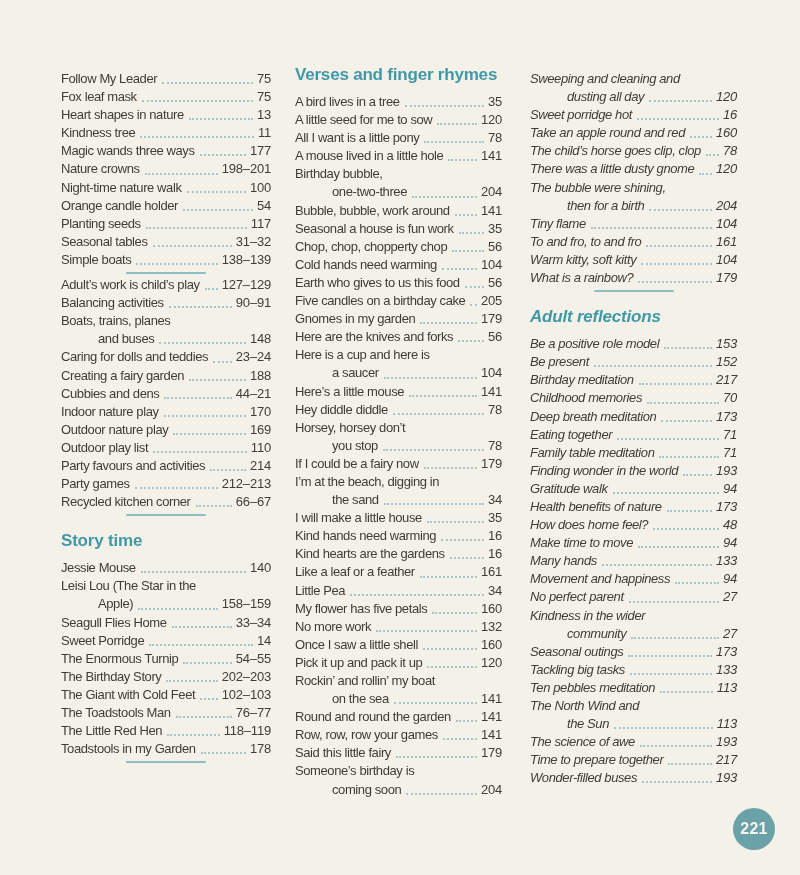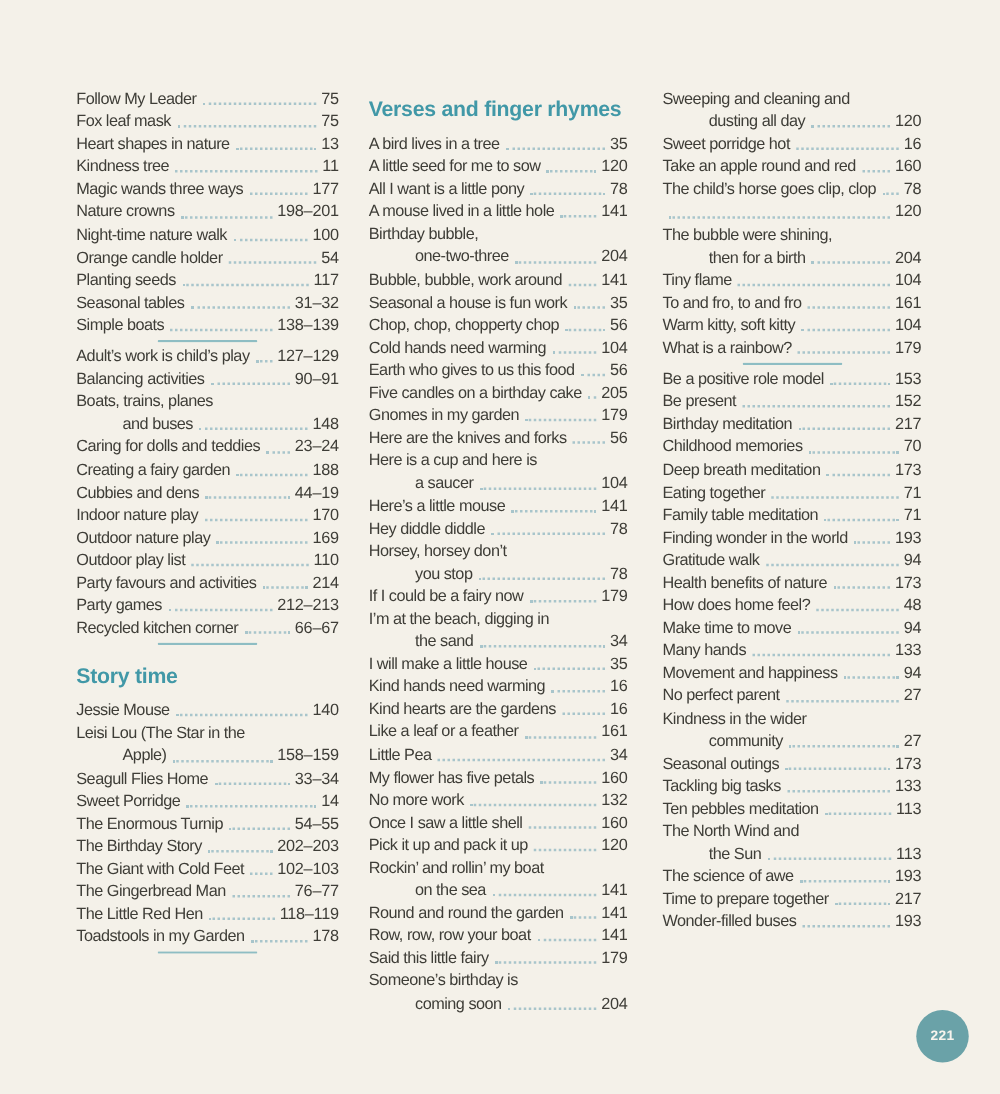--- a/index.html
+++ b/index.html
@@ -11,46 +11,46 @@
   body{
     width:800px;height:875px;background:var(--bg);
     font-family:"Liberation Sans","DejaVu Sans",sans-serif;
     color:var(--text);
   }
   .page{position:relative;width:800px;height:875px;overflow:hidden;}
   .columns{position:absolute;left:61px;top:62px;display:flex;justify-content:flex-end;}
   .col{flex:none;}
   .col-0{width:210px;margin-right:24px;padding-top:8px;}
   .col-1{width:207px;margin-right:28px;}
-  .col-2{width:207px;padding-top:8px;}
+  .col-2{width:207px;padding-top:8px;font-style:italic;}
   .row{
     display:flex;align-items:baseline;height:18.1px;line-height:18.1px;
     font-size:13px;letter-spacing:-0.4px;white-space:nowrap;
   }
   .row .lbl{flex:0 0 auto;}
   .row .dots{
     flex:1 1 0;min-width:0;height:0;align-self:flex-end;
     border-bottom:2px dotted var(--dots);margin:0 4px 4px 5px;
   }
   .row .pg{flex:none;letter-spacing:-0.2px;}
   .row.indent{padding-left:37px;}
   .heading{
     font-size:17px;font-weight:700;color:var(--heading);
     line-height:22px;margin:14px 0 7px;letter-spacing:-0.2px;
   }
-  .heading.first{margin-top:15px;}
+  .heading.first{margin-top:2px;}
   .divider{
     width:80px;height:0;border-top:2px solid var(--divider);
     margin:3px auto 2px;border-radius:2px;opacity:.85;
   }
   .badge{
     position:absolute;left:733px;top:808px;width:42px;height:42px;
     border-radius:50%;background:var(--badge-bg);color:var(--badge-fg);
     display:flex;align-items:center;justify-content:center;
-    font-size:11px;font-weight:700;letter-spacing:.3px;
+    font-size:16px;font-weight:700;letter-spacing:.3px;
   }
 </style>
 </head>
 <body>
 
 <div class="page">
   <div class="columns" id="columns">
       <div class="col col-0">
         <div class="row">
           <span class="lbl">Follow My Leader</span>
@@ -132,21 +132,21 @@
           <span class="pg">23–24</span>
         </div>
         <div class="row">
           <span class="lbl">Creating a fairy garden</span>
           <span class="dots"></span>
           <span class="pg">188</span>
         </div>
         <div class="row">
           <span class="lbl">Cubbies and dens</span>
           <span class="dots"></span>
-          <span class="pg">44–19</span>
+          <span class="pg">44–21</span>
         </div>
         <div class="row">
           <span class="lbl">Indoor nature play</span>
           <span class="dots"></span>
           <span class="pg">170</span>
         </div>
         <div class="row">
           <span class="lbl">Outdoor nature play</span>
           <span class="dots"></span>
           <span class="pg">169</span>
@@ -205,21 +205,21 @@
           <span class="lbl">The Birthday Story</span>
           <span class="dots"></span>
           <span class="pg">202–203</span>
         </div>
         <div class="row">
           <span class="lbl">The Giant with Cold Feet</span>
           <span class="dots"></span>
           <span class="pg">102–103</span>
         </div>
         <div class="row">
-          <span class="lbl">The Gingerbread Man</span>
+          <span class="lbl">The Toadstools Man</span>
           <span class="dots"></span>
           <span class="pg">76–77</span>
         </div>
         <div class="row">
           <span class="lbl">The Little Red Hen</span>
           <span class="dots"></span>
           <span class="pg">118–119</span>
         </div>
         <div class="row">
           <span class="lbl">Toadstools in my Garden</span>
@@ -389,21 +389,21 @@
           <span class="lbl">on the sea</span>
           <span class="dots"></span>
           <span class="pg">141</span>
         </div>
         <div class="row">
           <span class="lbl">Round and round the garden</span>
           <span class="dots"></span>
           <span class="pg">141</span>
         </div>
         <div class="row">
-          <span class="lbl">Row, row, row your boat</span>
+          <span class="lbl">Row, row, row your games</span>
           <span class="dots"></span>
           <span class="pg">141</span>
         </div>
         <div class="row">
           <span class="lbl">Said this little fairy</span>
           <span class="dots"></span>
           <span class="pg">179</span>
         </div>
         <div class="row">
           <span class="lbl">Someone’s birthday is</span>
@@ -432,20 +432,21 @@
           <span class="lbl">Take an apple round and red</span>
           <span class="dots"></span>
           <span class="pg">160</span>
         </div>
         <div class="row">
           <span class="lbl">The child’s horse goes clip, clop</span>
           <span class="dots"></span>
           <span class="pg">78</span>
         </div>
         <div class="row">
+          <span class="lbl">There was a little dusty gnome</span>
           <span class="dots"></span>
           <span class="pg">120</span>
         </div>
         <div class="row">
           <span class="lbl">The bubble were shining,</span>
         </div>
         <div class="row indent">
           <span class="lbl">then for a birth</span>
           <span class="dots"></span>
           <span class="pg">204</span>
@@ -464,20 +465,21 @@
           <span class="lbl">Warm kitty, soft kitty</span>
           <span class="dots"></span>
           <span class="pg">104</span>
         </div>
         <div class="row">
           <span class="lbl">What is a rainbow?</span>
           <span class="dots"></span>
           <span class="pg">179</span>
         </div>
         <div class="divider"></div>
+        <div class="heading">Adult reflections</div>
         <div class="row">
           <span class="lbl">Be a positive role model</span>
           <span class="dots"></span>
           <span class="pg">153</span>
         </div>
         <div class="row">
           <span class="lbl">Be present</span>
           <span class="dots"></span>
           <span class="pg">152</span>
         </div>

